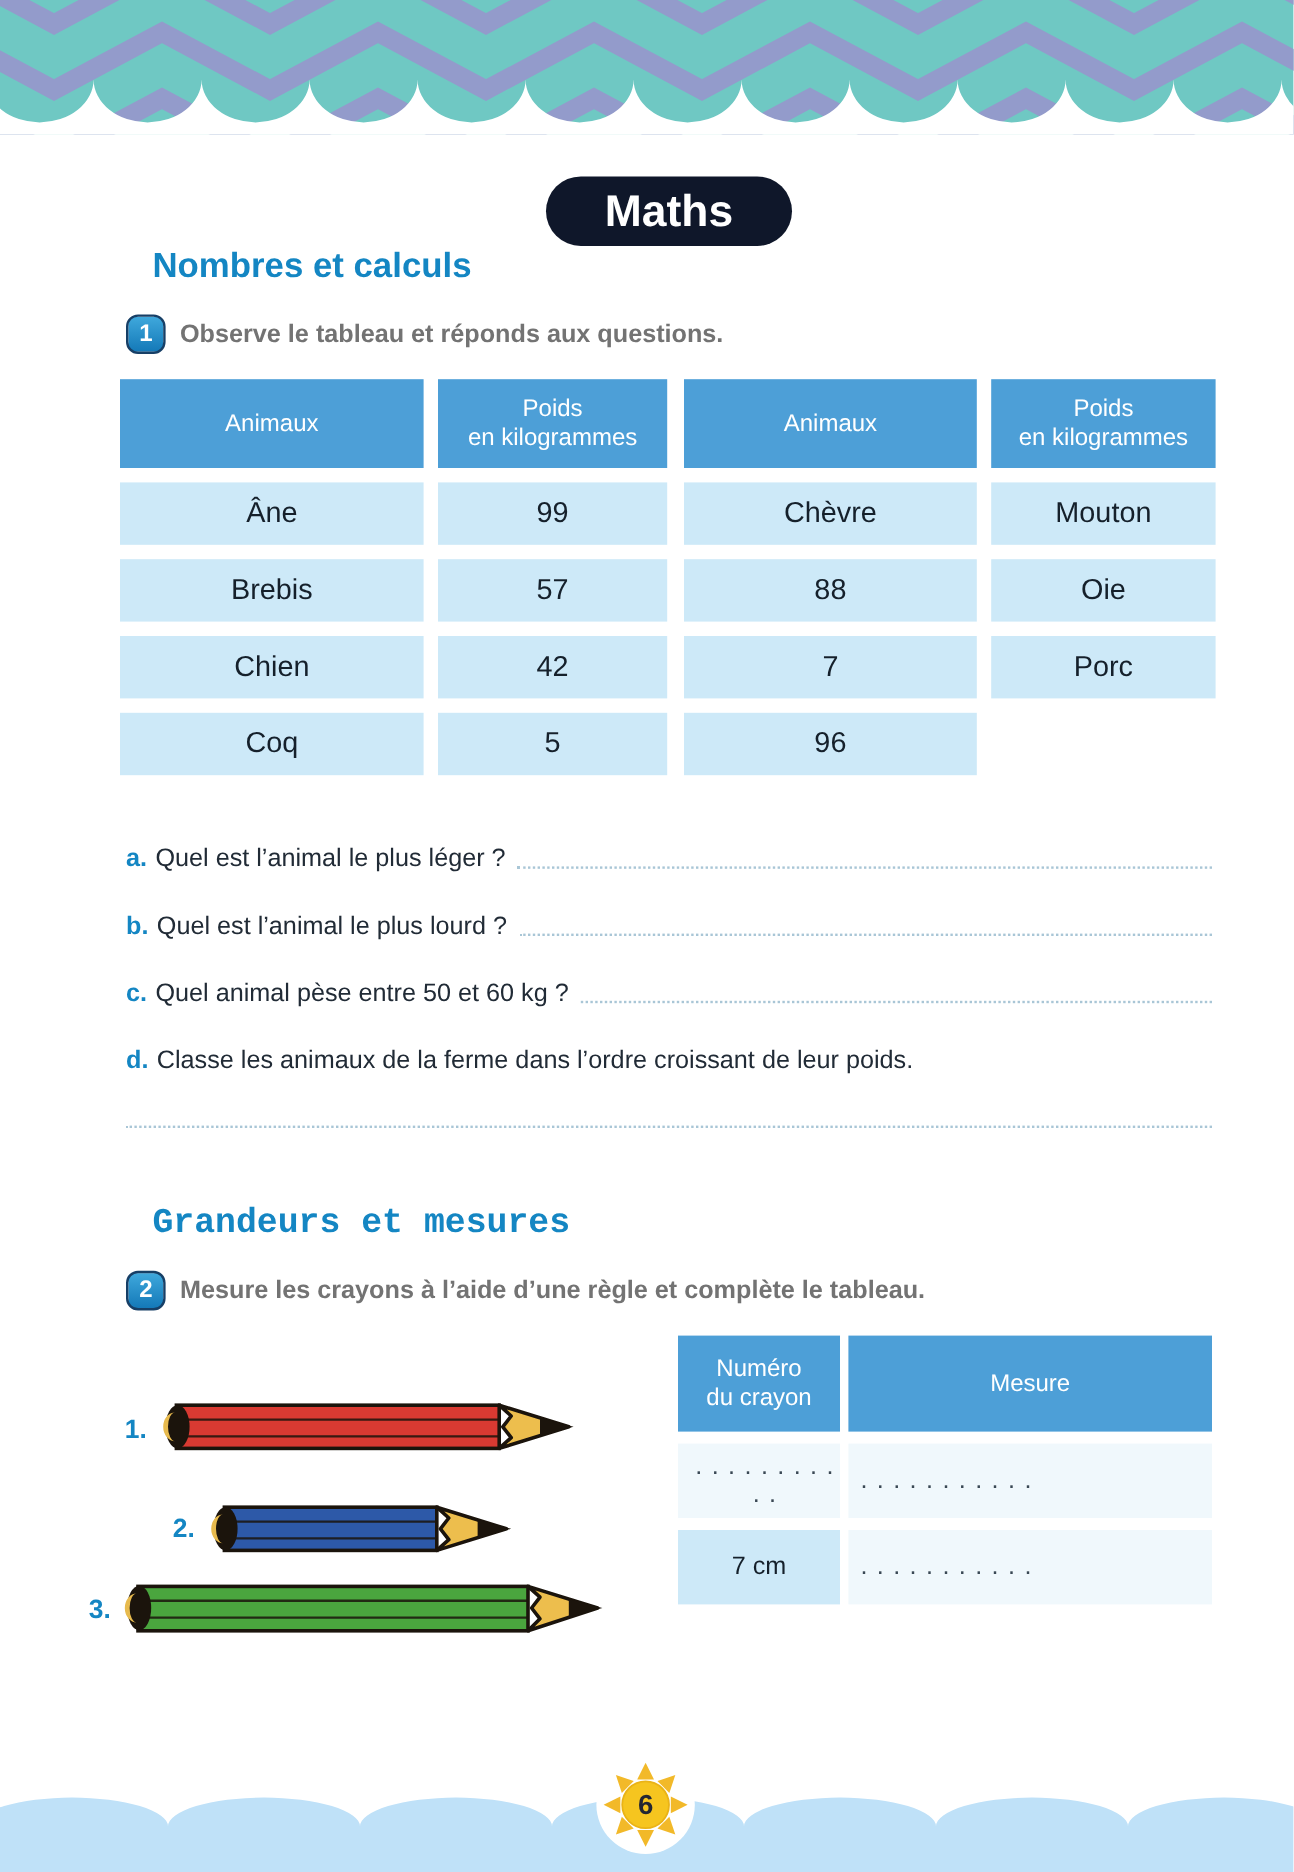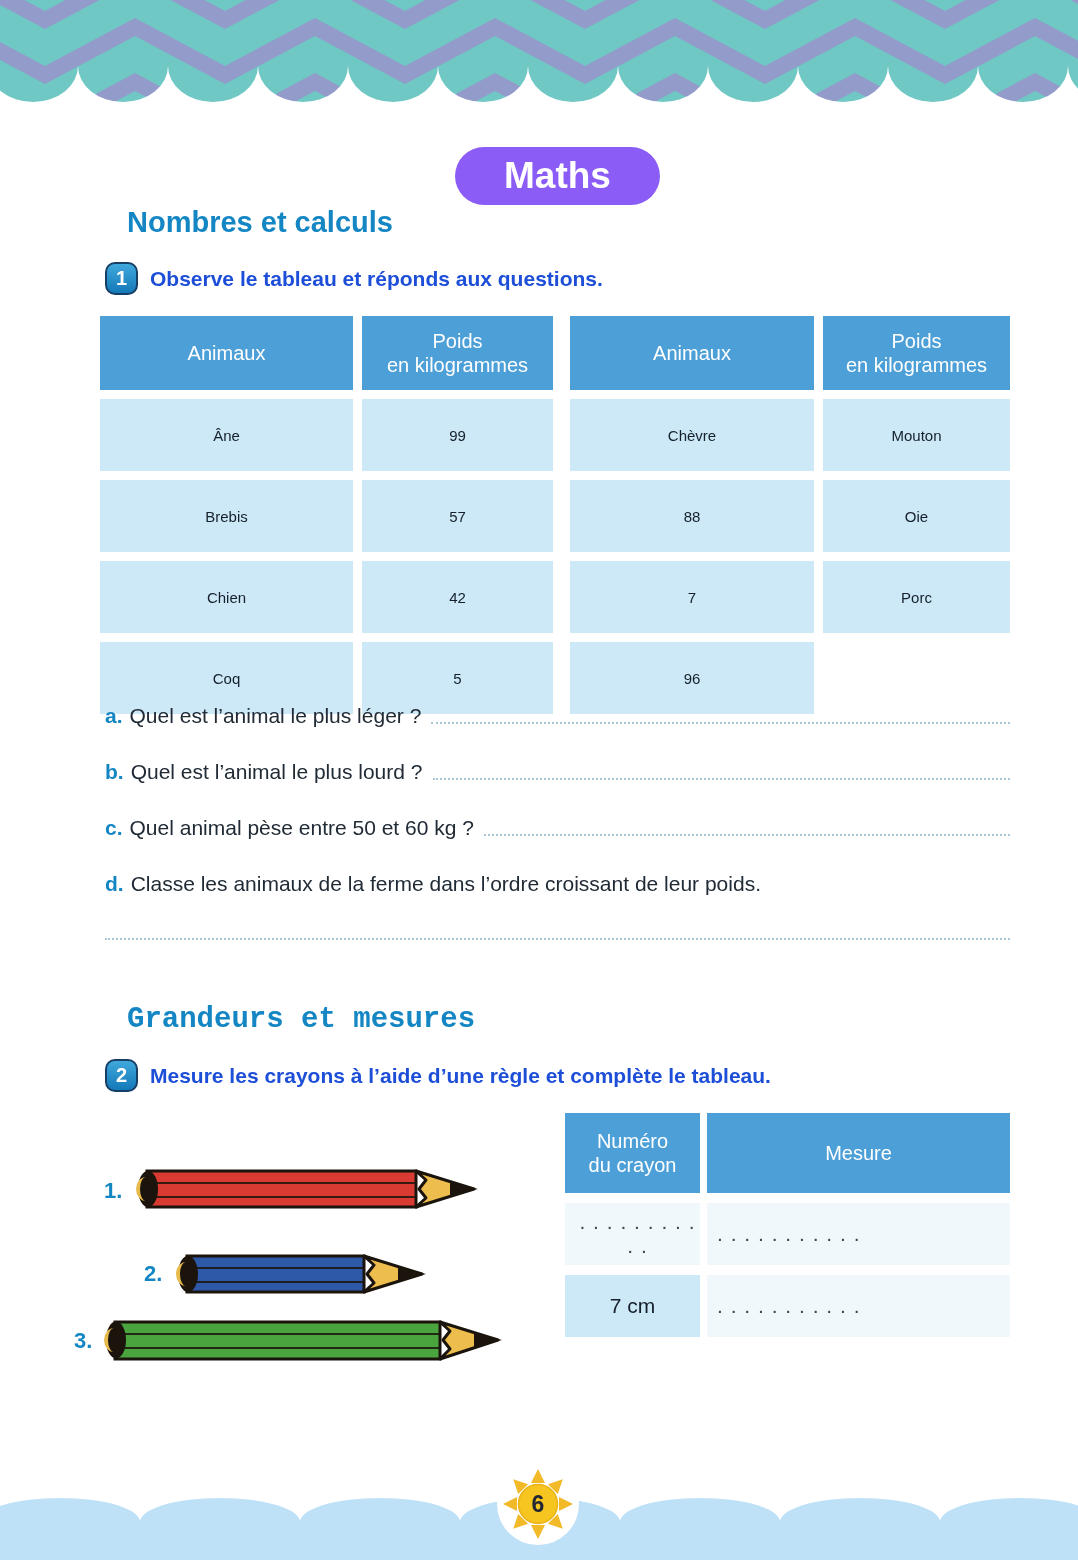--- a/index.html
+++ b/index.html
@@ -7,53 +7,53 @@
     width:1078px;height:1560px;position:relative;background:#ffffff;
     font-family:"Liberation Sans", sans-serif;overflow:hidden;
   }
   .abs{position:absolute;}
 
   
   #banner{left:0;top:0;width:1078px;height:112px;}
 
   
   .pill{
-    left:455px;top:147px;width:205px;height:58px;background:#8b5cf6;
+    left:455px;top:147px;width:205px;height:58px;background:#0f172a;
     border-radius:30px;display:flex;align-items:center;justify-content:center;
     color:#ffffff;font-size:37px;font-weight:bold;
   }
 
   
   .heading{color:#1486c3;font-size:29px;font-weight:bold;margin-left:22px;}
   #heading1{left:105px;top:206px;}
   #heading2{left:105px;top:1003px;font-family:Liberation Mono, monospace;}
 
   
   .exrow{left:105px;display:flex;align-items:center;gap:12px;}
   #exrow1{top:262px;}
   #exrow2{top:1059px;}
   .badge{
     width:33px;height:33px;border-radius:10px;flex:0 0 auto;
     background:linear-gradient(180deg,#3fa8dc 0%,#1479b8 100%);
     border:2px solid #173f66;color:#ffffff;font-size:20px;font-weight:bold;
     display:flex;align-items:center;justify-content:center;box-sizing:border-box;
   }
-  .instruction{color:#1d4ed8;font-size:21px;font-weight:bold;}
-
-  
-  .tbl{display:grid;column-gap:9px;row-gap:9px;}
+  .instruction{color:#737373;font-size:21px;font-weight:bold;}
+
+  
+  .tbl{display:grid;column-gap:9px;row-gap:9px;gap:12px;}
   #tblA{left:100px;top:316px;width:453px;grid-template-columns:253px 191px;}
   #tblB{left:570px;top:316px;width:440px;grid-template-columns:244px 187px;}
   .th{
     background:#4d9fd7;color:#ffffff;font-size:20px;line-height:24px;
     height:74px;display:flex;flex-direction:column;align-items:center;justify-content:center;
     text-align:center;
   }
   .td{
-    background:#cde9f8;color:#15202b;font-size:15px;height:72px;
+    background:#cde9f8;color:#15202b;font-size:24px;height:52px;
     display:flex;align-items:center;justify-content:center;text-align:center;
   }
 
   
   .q{left:105px;width:905px;display:flex;align-items:flex-start;font-size:21px;line-height:26px;}
   .qlabel{color:#1486c3;font-weight:bold;margin-right:7px;flex:0 0 auto;}
   .qtext{color:#212b36;white-space:nowrap;}
   .qdots{flex:1;border-bottom:2px dotted #a9c6d6;align-self:flex-end;height:0;margin:0 0 5px 10px;}
   #qa{top:703px;} #qb{top:759px;} #qc{top:815px;} #qd{top:871px;}
   .answerline{left:105px;top:938px;width:905px;border-bottom:2px dotted #a9c6d6;height:0;}

